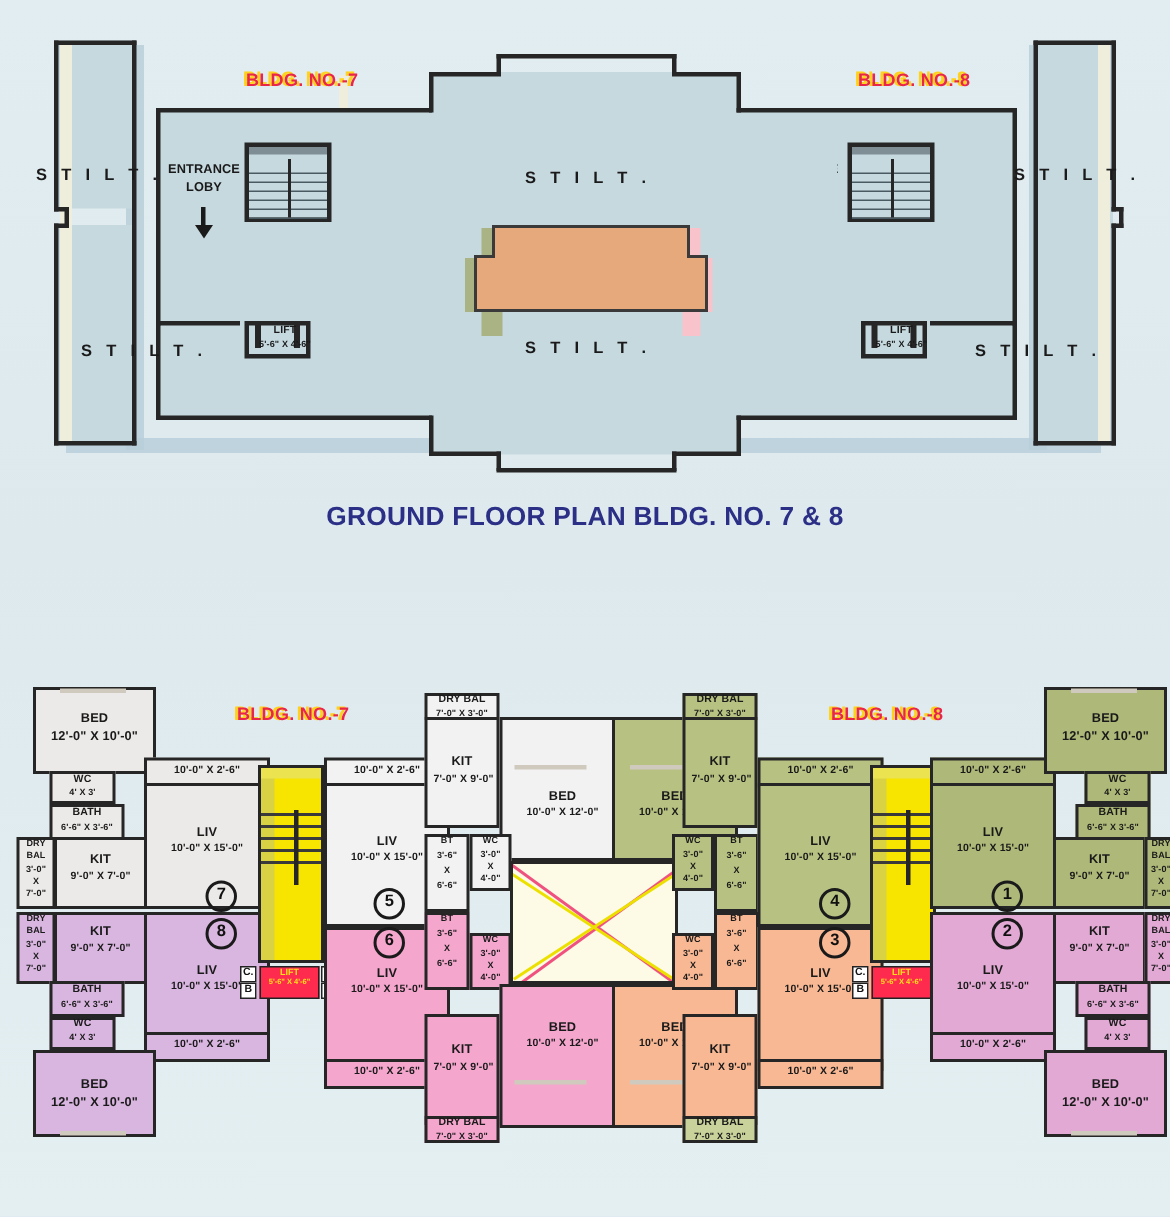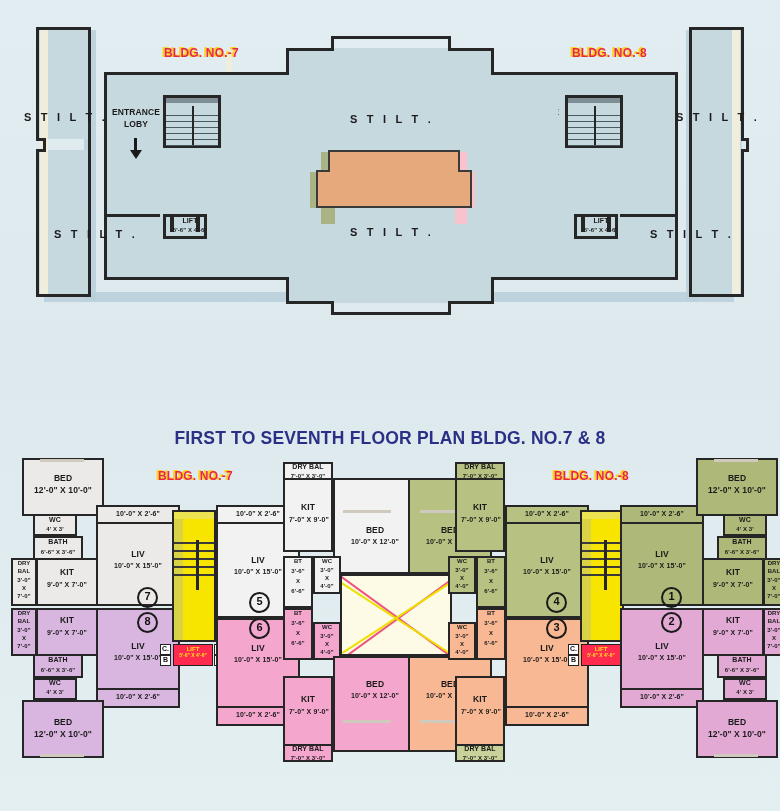--- a/index.html
+++ b/index.html
@@ -216,21 +216,21 @@
     <div class="lbl stilt" style="left:54px;top:229px;width:80px;">S T I L T .</div>
     <div class="lbl stilt" style="left:676px;top:112px;width:80px;">S T I L T .</div>
     <div class="lbl stilt" style="left:650px;top:229px;width:80px;">S T I L T .</div>
     <div class="lbl stilt" style="left:350px;top:114px;width:80px;">S T I L T .</div>
     <div class="lbl stilt" style="left:350px;top:227px;width:80px;">S T I L T .</div>
 
     <div class="bldgtag" style="left:164px;top:46px;">BLDG. NO.-7</div>
     <div class="bldgtag" style="left:572px;top:46px;">BLDG. NO.-8</div>
   </div>
 
-  <div class="title" style="top:428px;">FIRST TO SEVENTH FLOOR PLAN BLDG. NO.7 &amp; 8</div>
+  <div class="title" style="top:334px;">GROUND FLOOR PLAN BLDG. NO. 7 &amp; 8</div>
 
   <div id="typical" class="plan">
 
     <div class="rm u-grey" style="left:22px;top:10px;width:82px;height:58px;"></div>
     <div class="bandtop" style="left:40px;top:11px;width:44px;"></div>
     <div class="lbl sm" style="left:22px;top:26px;width:82px;">BED</div>
     <div class="lbl sm" style="left:22px;top:38px;width:82px;">12'-0" X 10'-0"</div>
 
     <div class="rm u-grey" style="left:96px;top:57px;width:84px;height:20px;"></div>
     <div class="lbl xs" style="left:96px;top:62px;width:84px;">10'-0" X 2'-6"</div>

